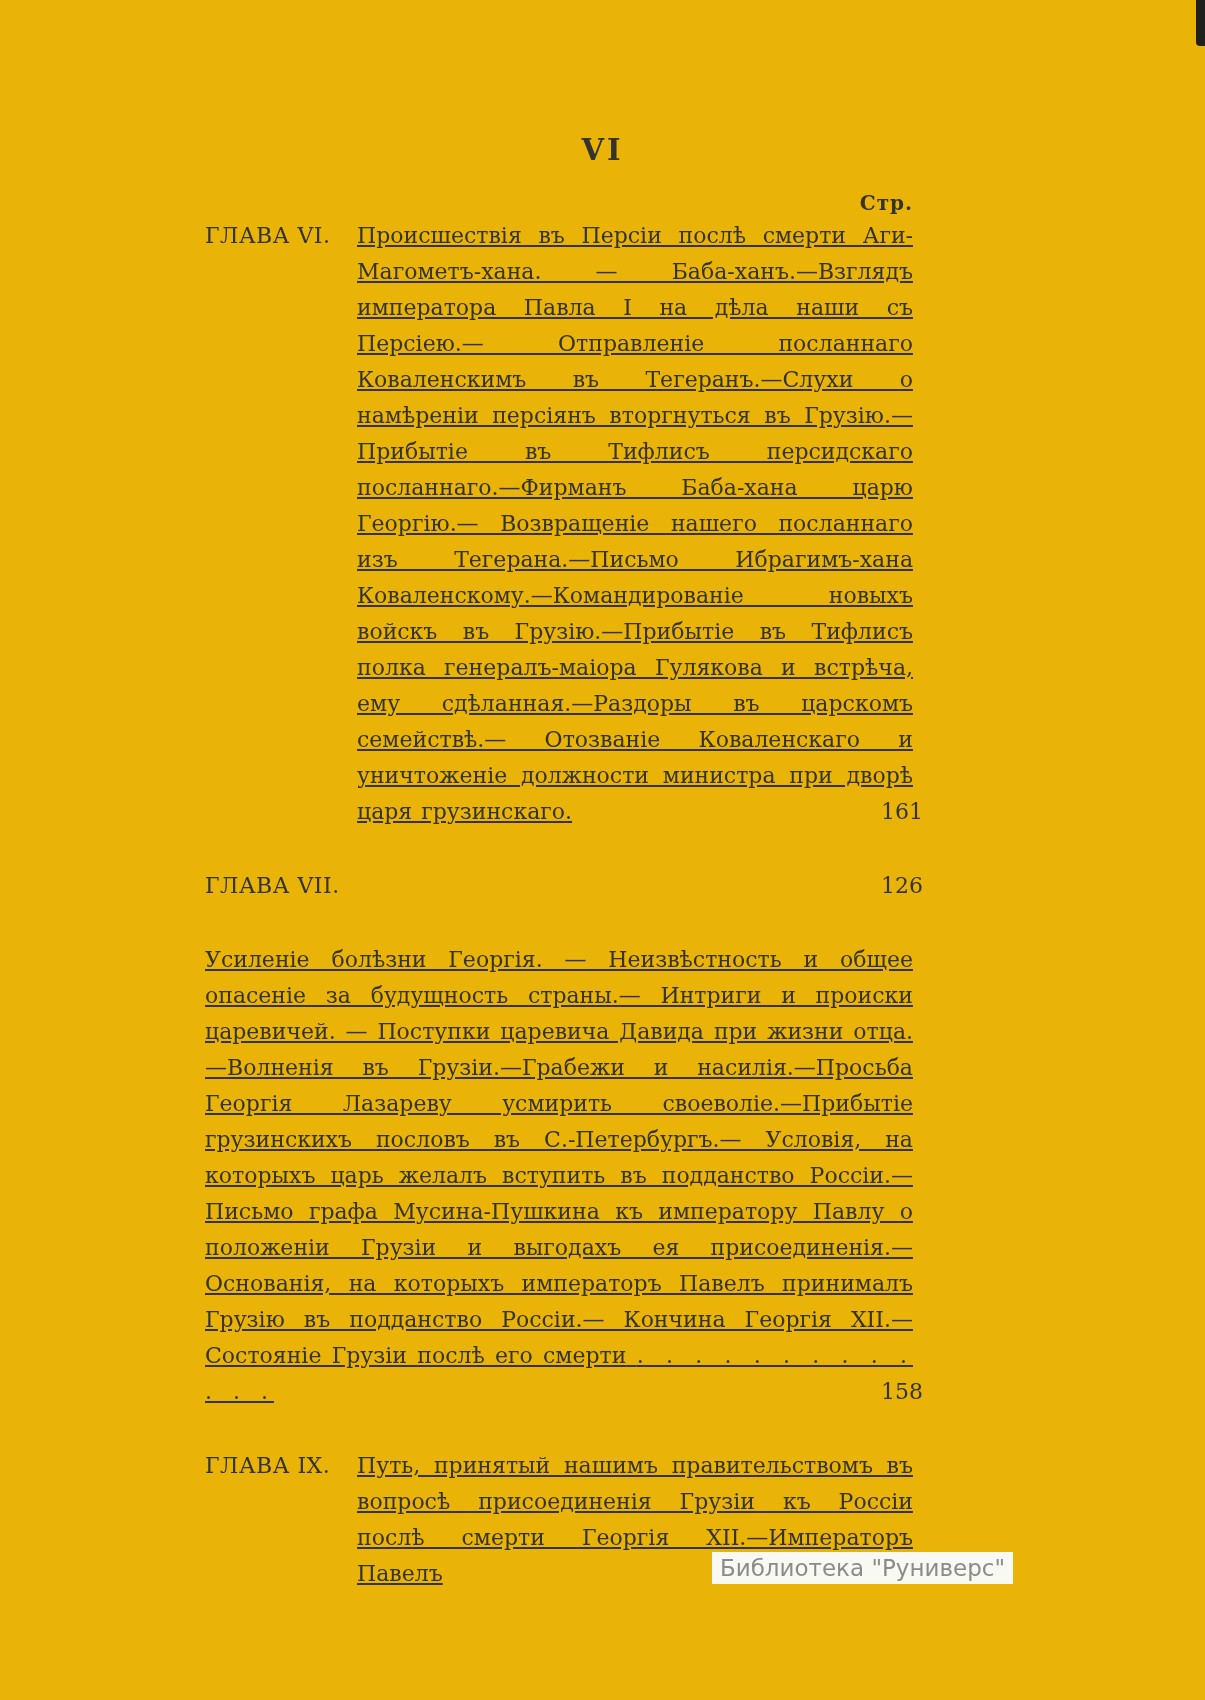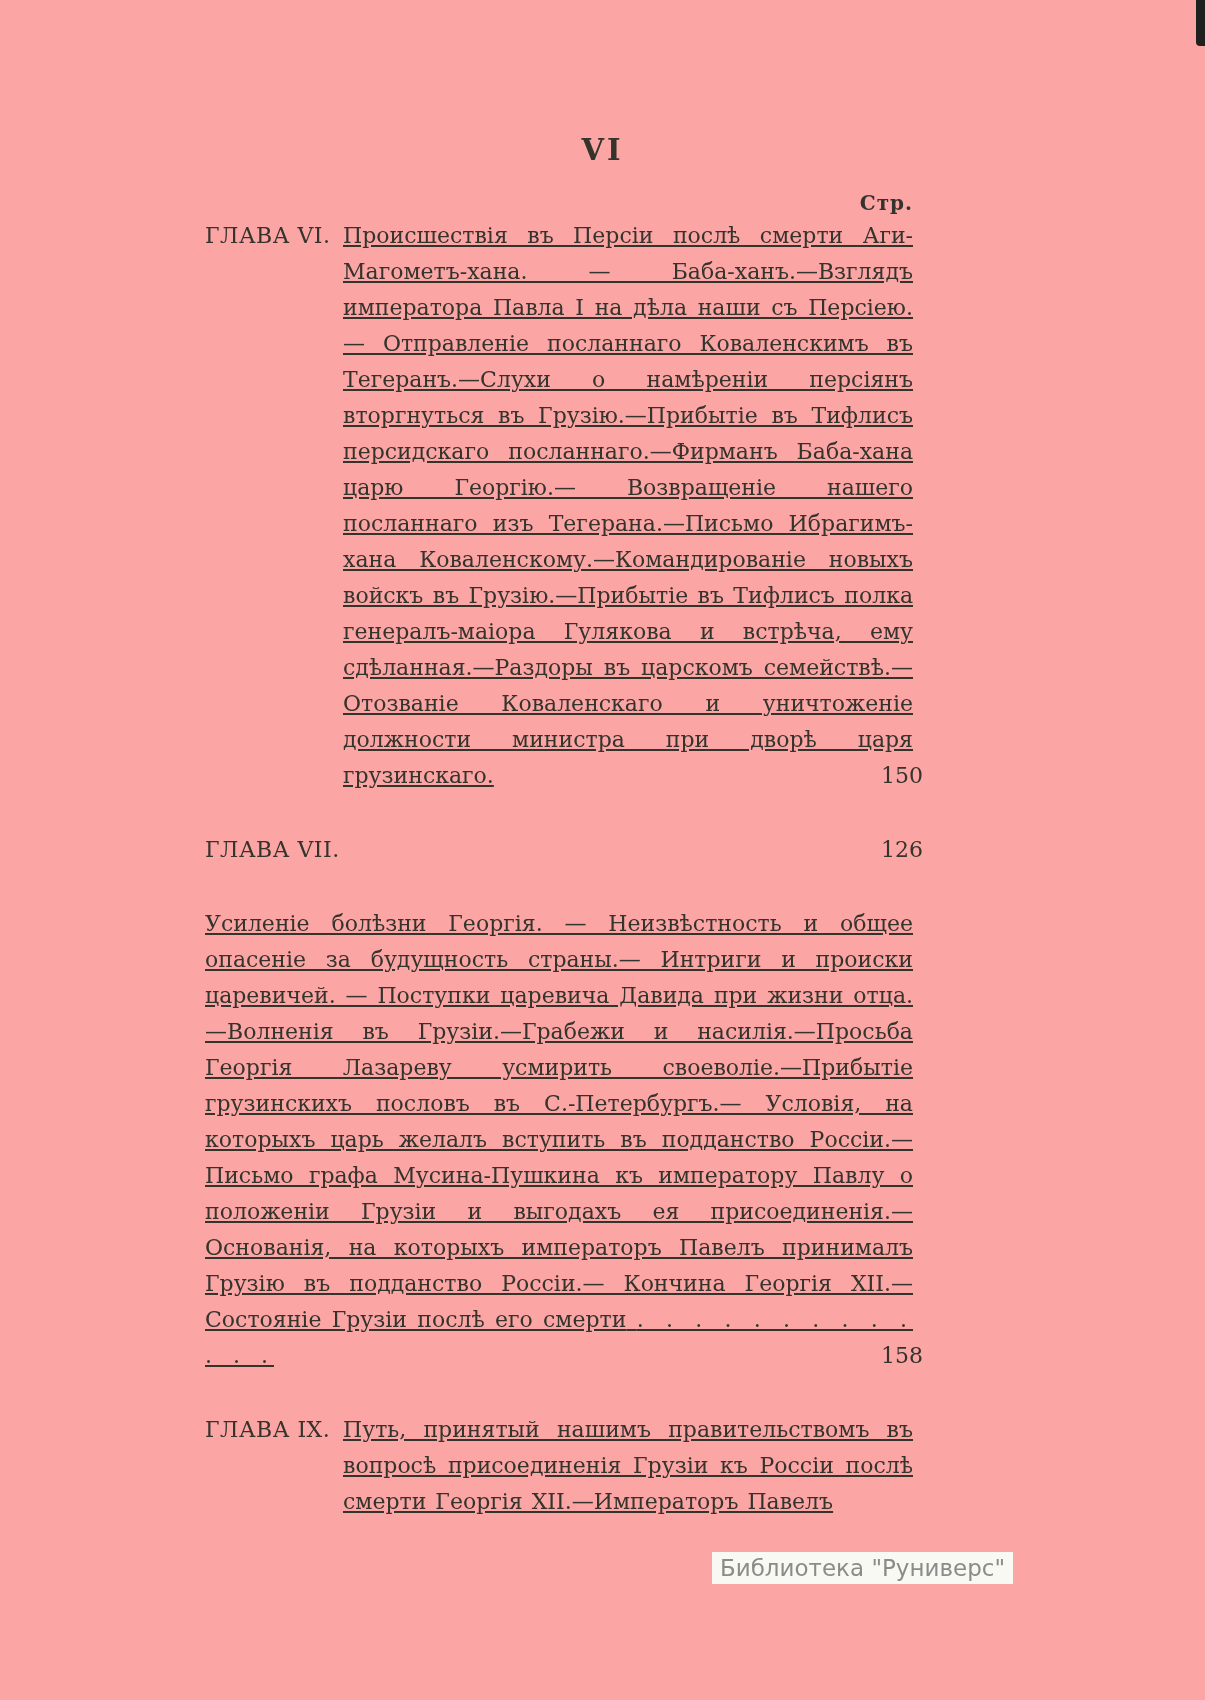--- a/index.html
+++ b/index.html
@@ -5,21 +5,21 @@
   html, body {
     margin: 0;
     padding: 0;
     background: #e8e8e4;
   }
   .page {
     position: relative;
     width: 1205px;
     height: 1700px;
     margin: 0 auto;
-    background: #fca5a5;
+    background: #eab308;
     overflow: hidden;
     font-family: "DejaVu Serif", "Liberation Serif", serif;
     color: #34332c;
   }
   .scan-artifact {
     position: absolute;
     top: 0;
     right: 0;
     width: 9px;
     height: 46px;
@@ -48,20 +48,21 @@
   .toc {
     position: absolute;
     top: 218px;
     left: 205px;
     width: 708px;
   }
   .entry {
     position: relative;
     display: flex;
     margin-bottom: 38px;
+    gap: 14px;
   }
   .entry-label {
     flex: 0 0 138px;
     font-size: 22px;
     line-height: 36px;
     white-space: nowrap;
     letter-spacing: 0.5px;
   }
   .entry-body {
     flex: 1;
@@ -103,21 +104,21 @@
 
   <div class="roman-header">VI</div>
 
   <div class="column-header">Стр.</div>
 
   <div class="toc">
 
     <div class="entry">
       <div class="entry-label">ГЛАВА VI.</div>
       <div class="entry-body"><span>Происшествія въ Персіи послѣ смерти Аги-Магометъ-хана. — Баба-ханъ.—Взглядъ императора Павла I на дѣла наши съ Персіею.— Отправленіе посланнаго Коваленскимъ въ Тегеранъ.—Слухи о намѣреніи персіянъ вторгнуться въ Грузію.—Прибытіе въ Тифлисъ персидскаго посланнаго.—Фирманъ Баба-хана царю Георгію.— Возвращеніе нашего посланнаго изъ Тегерана.—Письмо Ибрагимъ-хана Коваленскому.—Командированіе новыхъ войскъ въ Грузію.—Прибытіе въ Тифлисъ полка генералъ-маіора Гулякова и встрѣча, ему сдѣланная.—Раздоры въ царскомъ семействѣ.— Отозваніе Коваленскаго и уничтоженіе должности министра при дворѣ царя грузинскаго.</span> <span class="leaders"></span></div>
-      <span class="pagenum">150</span>
+      <span class="pagenum">161</span>
     </div>
 
     <div class="entry">
       <div class="entry-label">ГЛАВА VII.</div>
       <span class="pagenum">126</span>
     </div>
 
     <div class="entry">
       <div class="entry-body"><span>Усиленіе болѣзни Георгія. — Неизвѣстность и общее опасеніе за будущность страны.— Интриги и происки царевичей. — Поступки царевича Давида при жизни отца.—Волненія въ Грузіи.—Грабежи и насилія.—Просьба Георгія Лазареву усмирить своеволіе.—Прибытіе грузинскихъ пословъ въ С.-Петербургъ.— Условія, на которыхъ царь желалъ вступить въ подданство Россіи.—Письмо графа Мусина-Пушкина къ императору Павлу о положеніи Грузіи и выгодахъ ея присоединенія.— Основанія, на которыхъ императоръ Павелъ принималъ Грузію въ подданство Россіи.— Кончина Георгія XII.—Состояніе Грузіи послѣ его смерти</span> <span class="leaders">. . . . . . . . . . . . .</span></div>
       <span class="pagenum">158</span>

